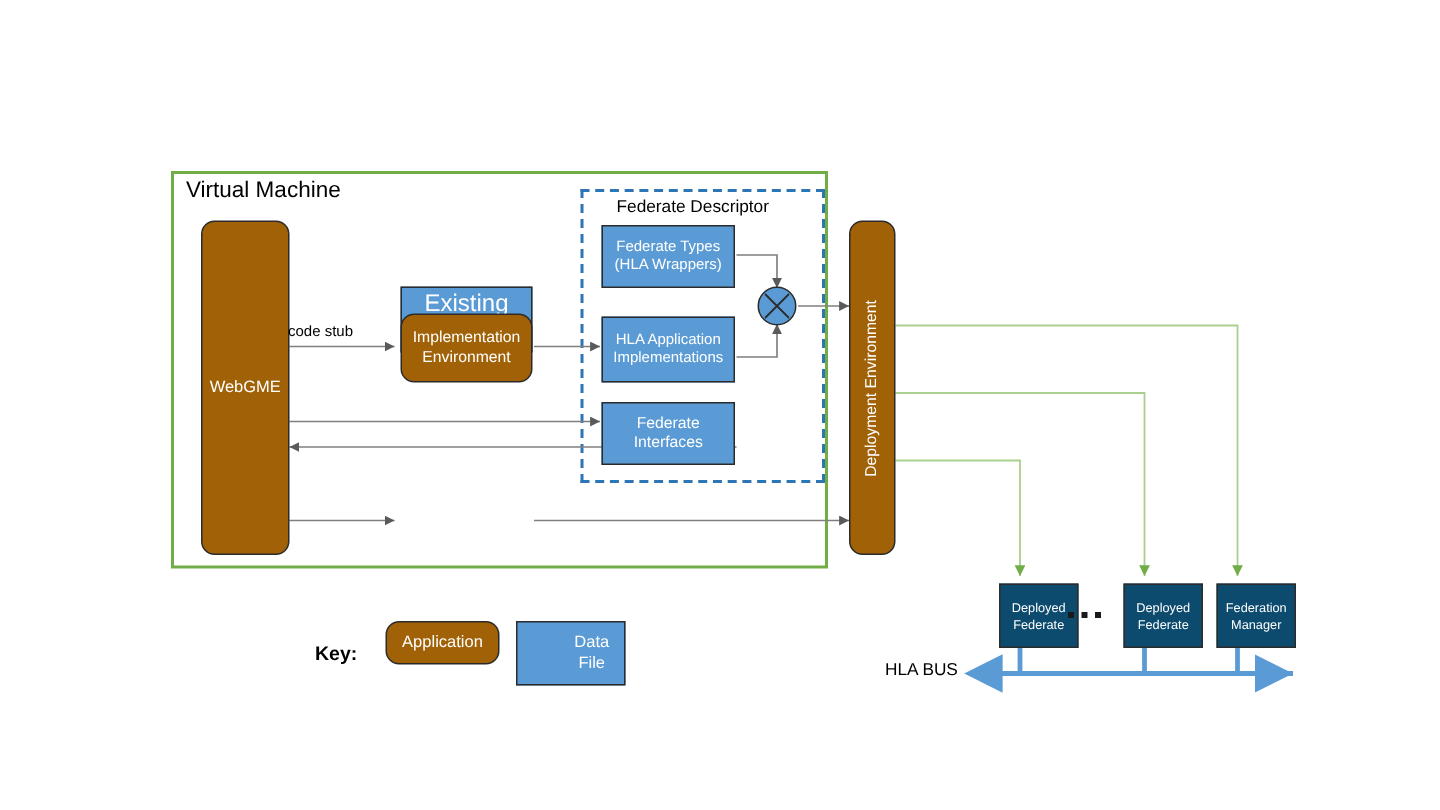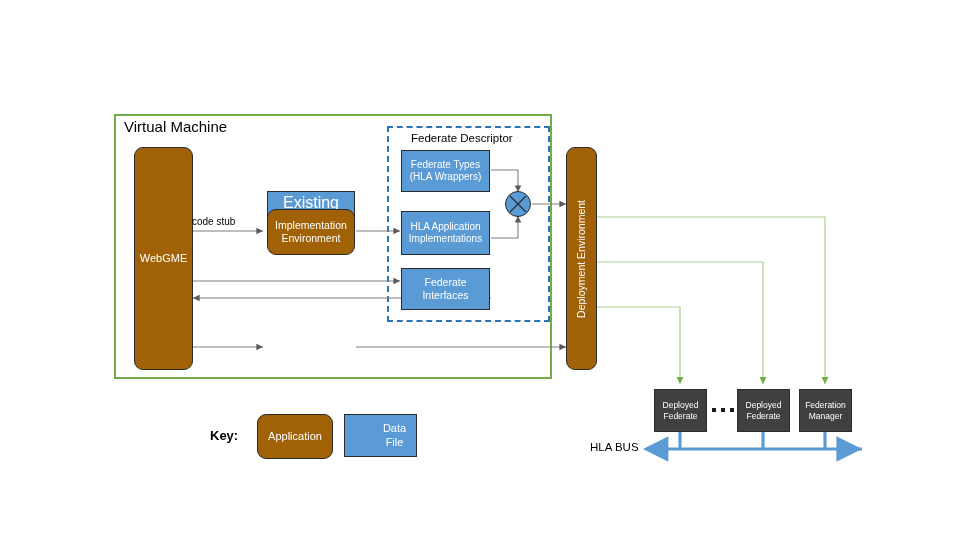--- a/index.html
+++ b/index.html
@@ -34,23 +34,24 @@
     white-space: pre-line;
   }
   .app {
     background: #a16207;
     border-radius: 9px;
   }
   .datafile {
     background: #5B9BD5;
   }
   .greenbox {
-    background: #404040;
+    background: #0c4a6e;
     border: 1.5px solid #2b2b2b;
     color: #ffffff;
+    margin-left: 12px;
   }
   .container-vm {
     position: absolute;
     box-sizing: border-box;
     border: 2px solid #70AD47;
     background: transparent;
   }
   .container-fd {
     position: absolute;
     box-sizing: border-box;
@@ -187,16 +188,16 @@
 Federate</div>
 
   <div class="node greenbox" style="left:799px; top:389px; width:53px; height:43px; font-size:8.5px;">Federation
 Manager</div>
 
   <div class="plain-label" style="left:590px; top:441px; font-size:11.5px;">HLA BUS</div>
 
   <div class="plain-label" style="left:192px; top:216px; font-size:10px;text-align:right;">code stub</div>
 
   <div class="plain-label" style="left:210px; top:428px; font-size:13px; font-weight:bold;">Key:</div>
-  <div class="node app" style="left:257px; top:414px; width:76px; height:45px; font-size:11px;">Application</div>
+  <div class="node app" style="left:257px; top:414px; width:76px; height:29px; font-size:11px;">Application</div>
   <div class="node datafile" style="left:344px; top:414px; width:73px; height:43px; font-size:11px;padding-left:28px;">Data File</div>
 
 </div>
 
 </body></html>

